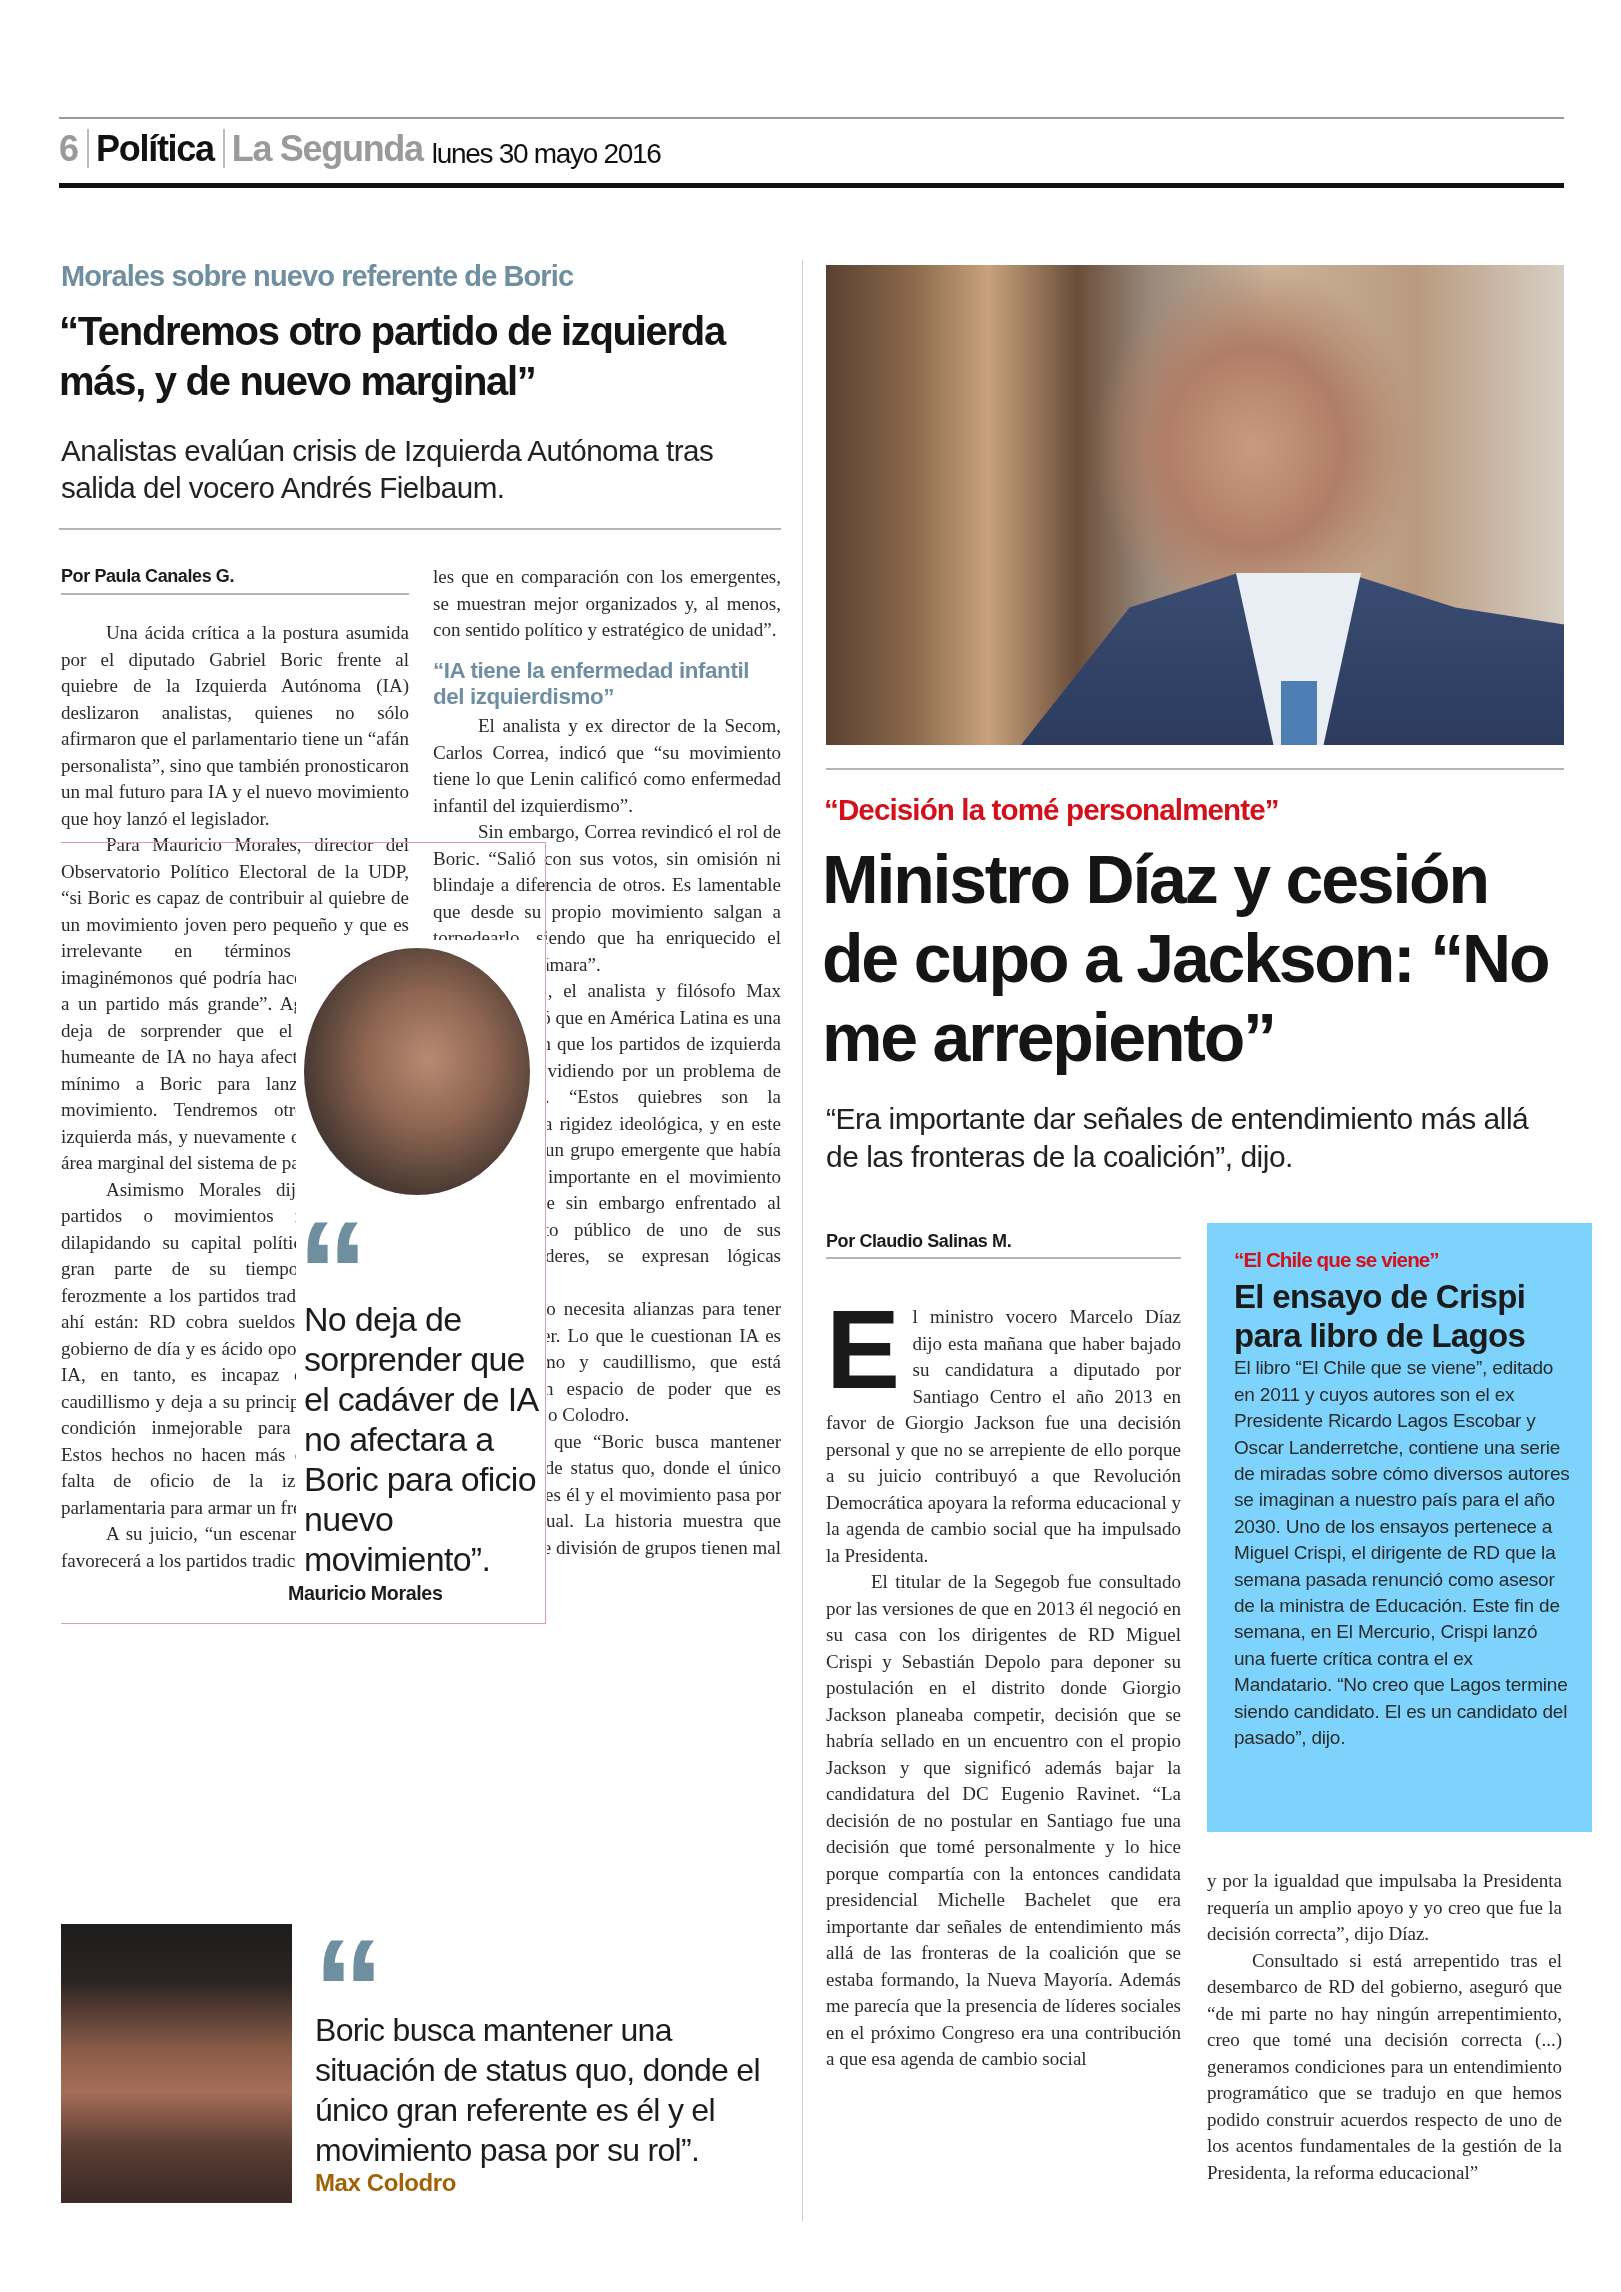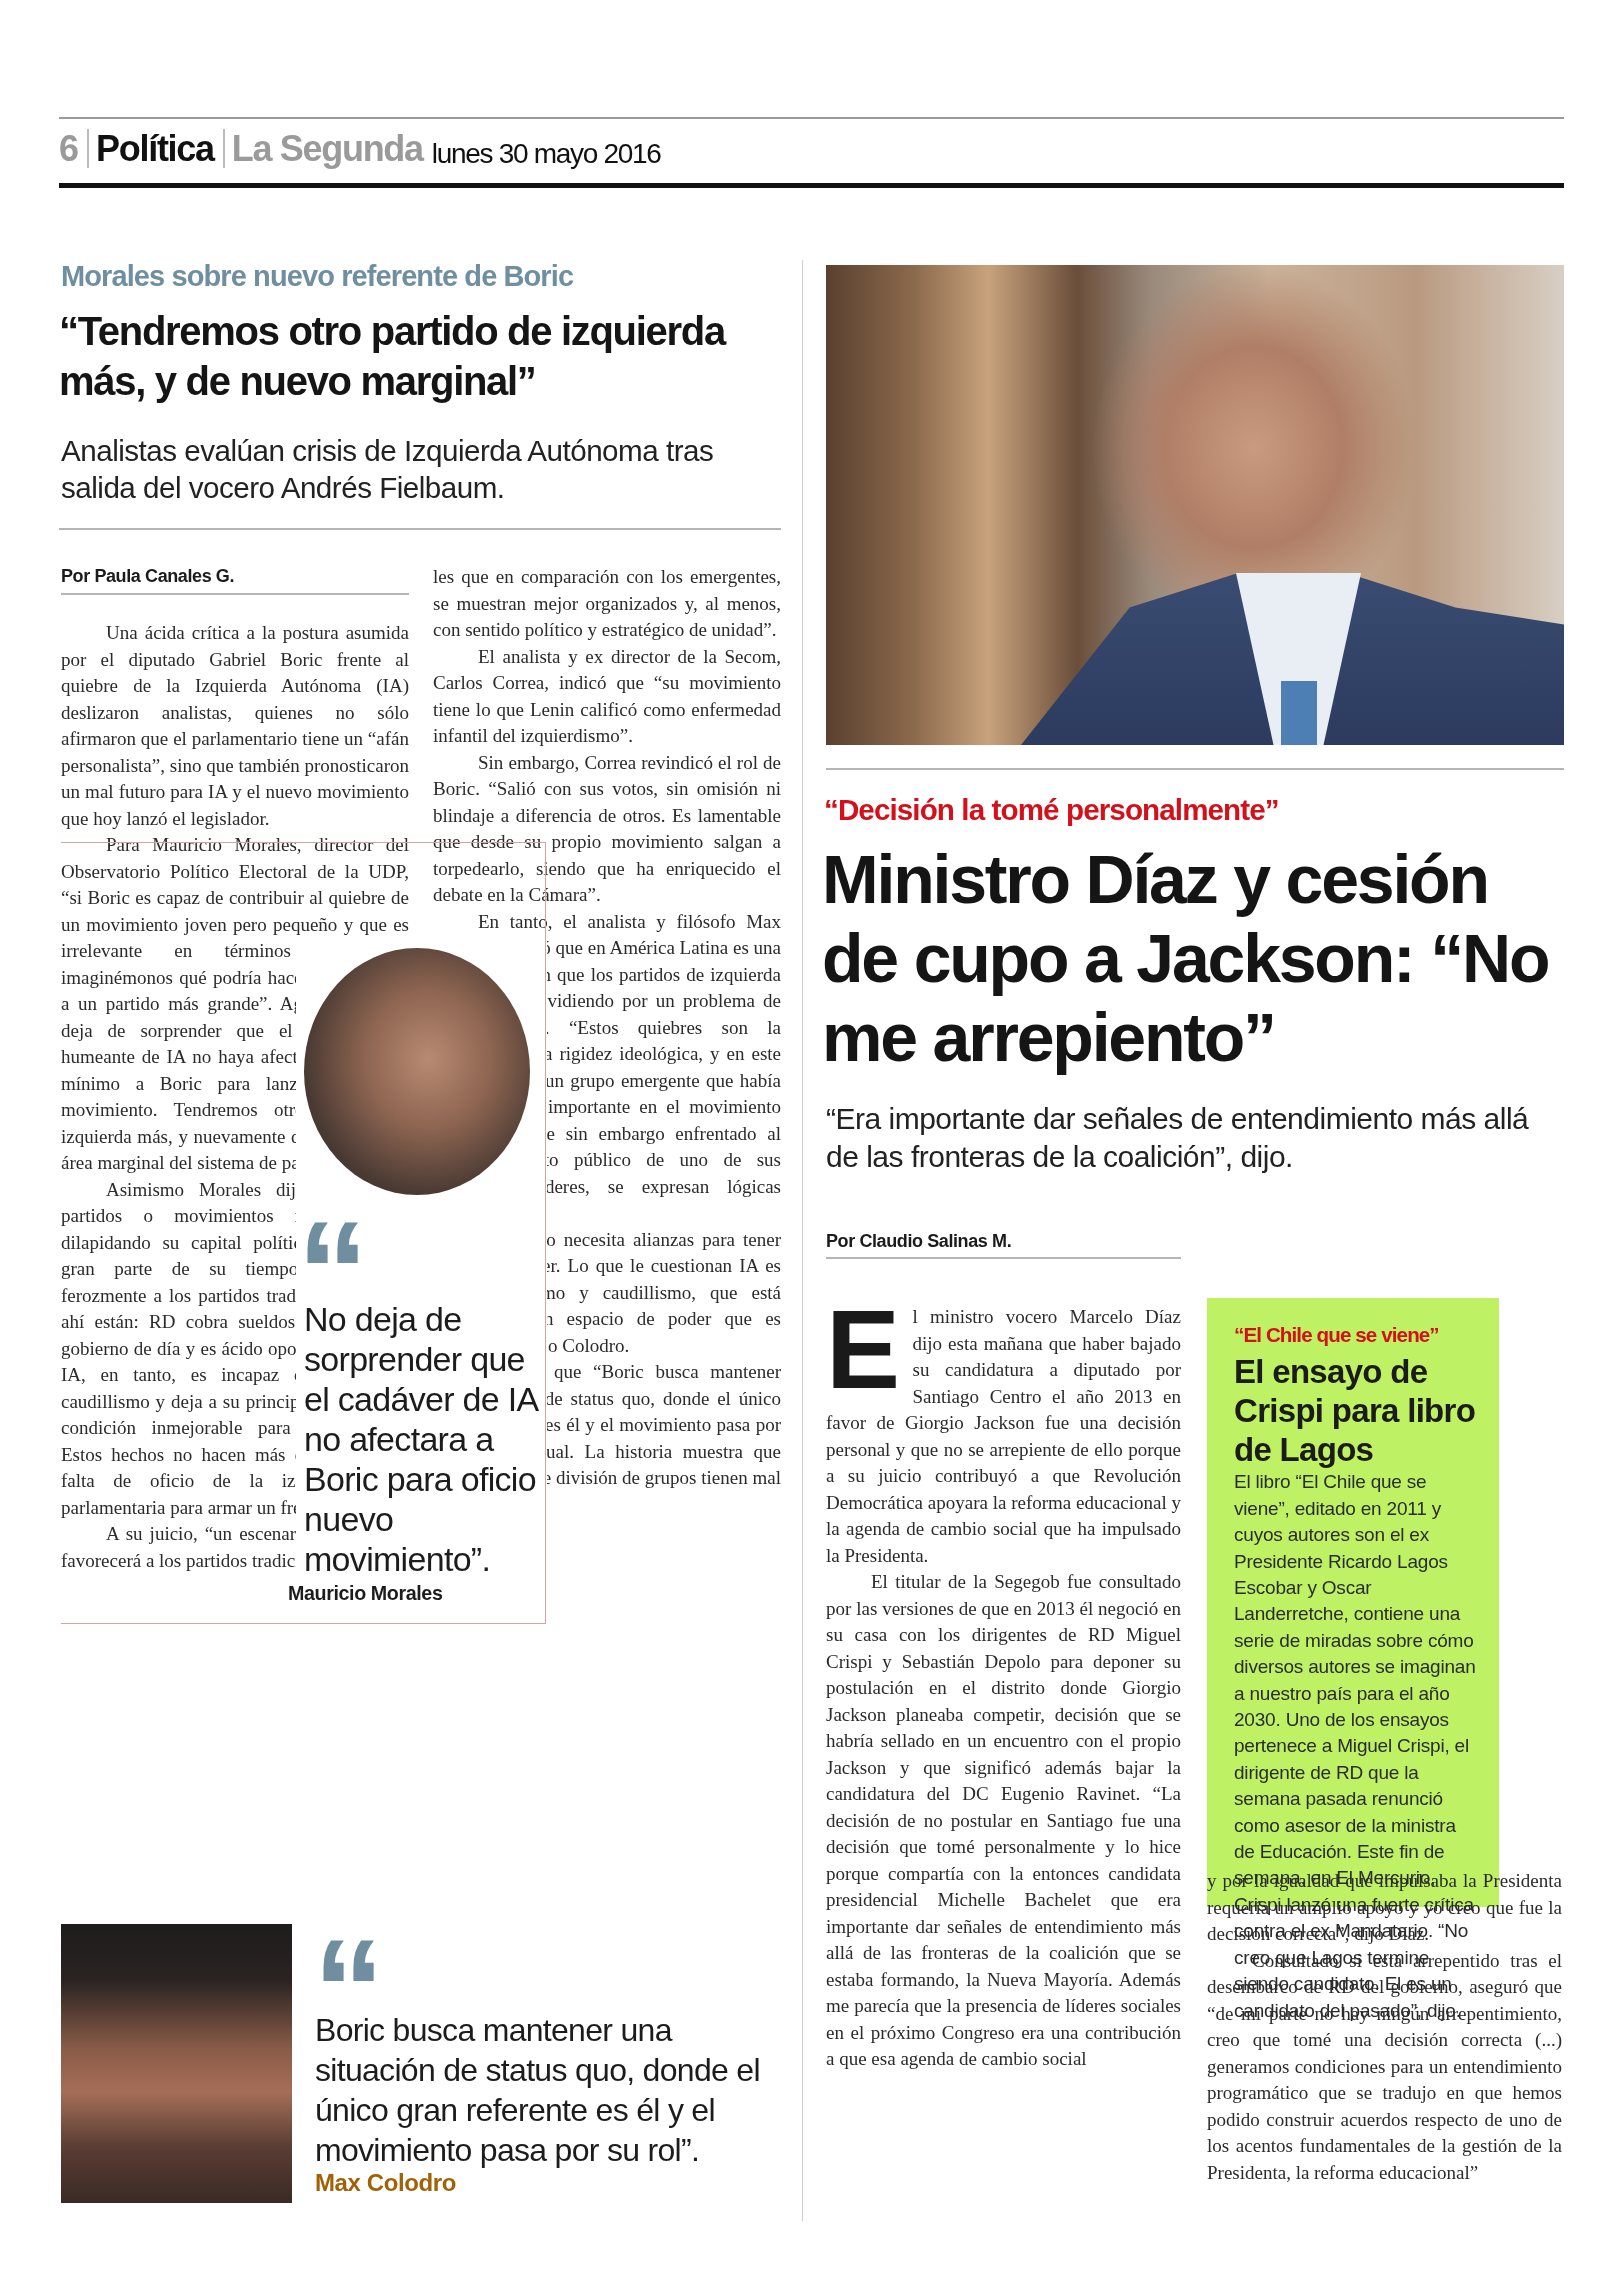--- a/index.html
+++ b/index.html
@@ -65,21 +65,21 @@
   .r-rule { left: 826px; top: 768px; width: 738px; height: 1.8px; background: #b5b5b5; }
   .r-kicker { left: 824px; top: 793px; font-size: 29.6px; }
   .r-head { left: 822px; top: 840px; width: 743px; font-size: 68px; line-height: 79px; font-weight: bold; color: #151515; letter-spacing: -2.2px; }
   .r-deck { left: 826px; top: 1100px; width: 734px; font-size: 30px; line-height: 38px; color: #222; letter-spacing: -0.5px; }
 
   .col3 { left: 826px; top: 1304px; width: 355px; }
   .col4 { left: 1207px; top: 1868px; width: 355px; }
   .dropcap { float: left; font-family: "Liberation Sans", sans-serif; font-weight: bold; font-size: 111px; line-height: 88px; color: #1a1a1a; margin: 1.8px 12.5px 0 0; height: 93px; }
 
   
-  .sidebar { left: 1207px; top: 1298px; width: 292px; height: 609px; background: #bef264; padding: 25px 21.5px 0 27px; }
+  .sidebar { left: 1207px; top: 1223px; width: 385px; height: 609px; background: #7dd3fc; padding: 25px 21.5px 0 27px; }
   .sb-kicker { font-size: 20.6px; }
   .sb-head { font-family: "Liberation Sans", sans-serif; font-weight: bold; font-size: 33px; line-height: 39px; color: #1b1b1b; letter-spacing: -0.7px; margin-top: 5.4px; }
   .sb-body { font-family: "Liberation Sans", sans-serif; font-size: 19px; line-height: 26.4px; color: #2b2b2b; letter-spacing: -0.2px; }
 </style>
 </head>
 <body>
 
 <div class="abs top-rule"></div>
 <div class="abs masthead">
   <span class="mh-page">6</span>
@@ -103,20 +103,21 @@
   <p>Una ácida crítica a la postura asumida por el diputado Gabriel Boric frente al quiebre de la Izquierda Autónoma (IA) deslizaron analistas, quienes no sólo afirmaron que el parlamentario tiene un “afán personalista”, sino que también pronosticaron un mal futuro para IA y el nuevo movimiento que hoy lanzó el legislador.</p>
   <p style="padding-right:0;">
     <span>Para Mauricio Morales, director del Observatorio Político Electoral de la UDP, “si Boric es capaz de contribuir al quiebre de un movimiento joven pero pequeño y que es irrelevante en términos electorales, imaginémonos qué podría hacer si se integra a un partido más grande”. Agregó que “no deja de sorprender que el cadáver aún humeante de IA no haya afectado en lo más mínimo a Boric para lanzar un nuevo movimiento. Tendremos otro partido de izquierda más, y nuevamente quedarán en un área marginal del sistema de partidos”.</span>
   </p>
   <p>Asimismo Morales dijo que “estos partidos o movimientos nuevos están dilapidando su capital político. Invirtieron gran parte de su tiempo en criticar ferozmente a los partidos tradicionales, pero ahí están: RD cobra sueldos que le da el gobierno de día y es ácido opositor de noche. IA, en tanto, es incapaz de regular el caudillismo y deja a su principal líder es una condición inmejorable para formar otro. Estos hechos no hacen más que reflejar la falta de oficio de la izquierda extra parlamentaria para armar un frente común”.</p>
   <p>A su juicio, “un escenario de este tipo favorecerá a los partidos tradiciona-</p>
 </div>
 
 <div class="abs body-col col2">
   <p class="noind">les que en comparación con los emergentes, se muestran mejor organizados y, al menos, con sentido político y estratégico de unidad”.</p>
+  <div class="subhead-blue">“IA tiene la enfermedad infantil del izquierdismo”</div>
   <p>El analista y ex director de la Secom, Carlos Correa, indicó que “su movimiento tiene lo que Lenin calificó como enfermedad infantil del izquierdismo”.</p>
   <p>Sin embargo, Correa revindicó el rol de Boric. “Salió con sus votos, sin omisión ni blindaje a diferencia de otros. Es lamentable que desde su propio movimiento salgan a torpedearlo, siendo que ha enriquecido el debate en la Cámara”.</p>
   <p>En tanto, el analista y filósofo Max Colodro afirmó que en América Latina es una práctica común que los partidos de izquierda se terminen dividiendo por un problema de ideologización. “Estos quiebres son la expresión de la rigidez ideológica, y en este caso golpea a un grupo emergente que había tenido un rol importante en el movimiento estudiantil, que sin embargo enfrentado al posicionamiento público de uno de sus principales líderes, se expresan lógicas distintas”.</p>
   <p>“Boric no necesita alianzas para tener cuotas de poder. Lo que le cuestionan IA es su personalismo y caudillismo, que está asociado a un espacio de poder que es individual”, dijo Colodro.</p>
   <p>Aseguró que “Boric busca mantener una situación de status quo, donde el único gran referente es él y el movimiento pasa por su rol individual. La historia muestra que estas lógicas de división de grupos tienen mal pronóstico”.</p>
 </div>
 
 <div class="abs" style="left:296px; top:940px; width:251px; height:681px; background:#ffffff;"></div>
 <div class="abs inset-topline"></div>
 <div class="abs inset-vline"></div>

